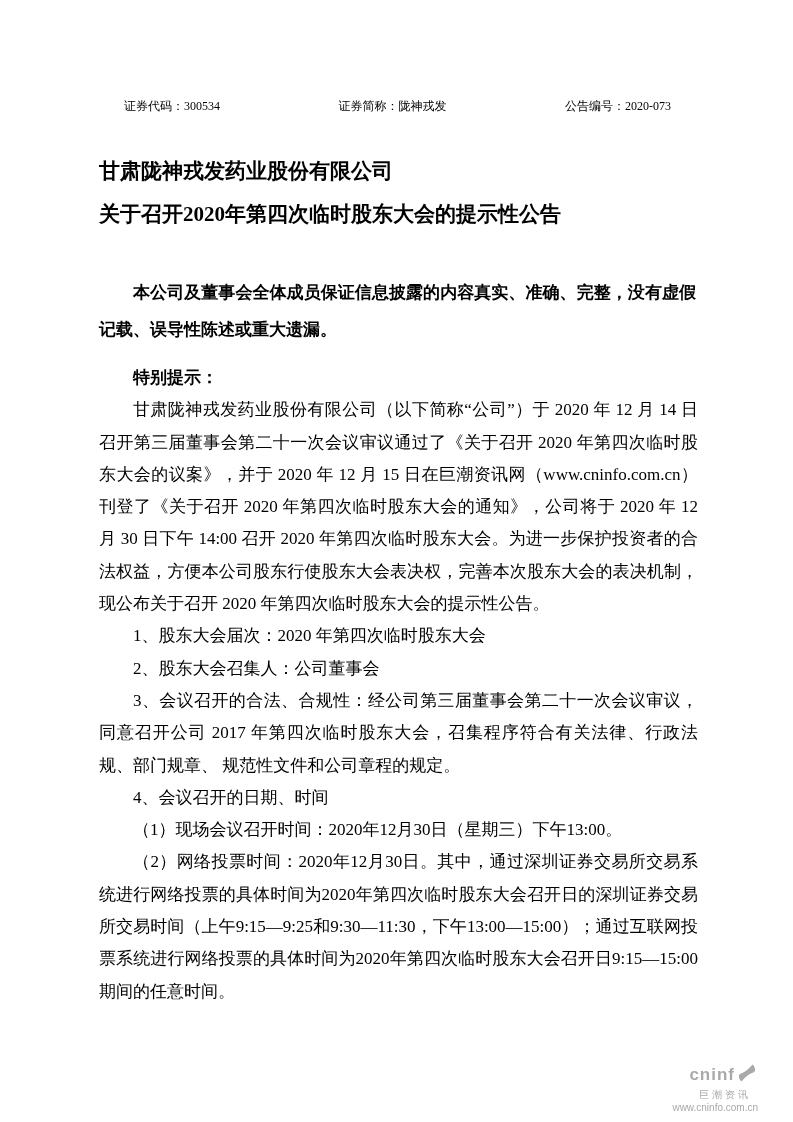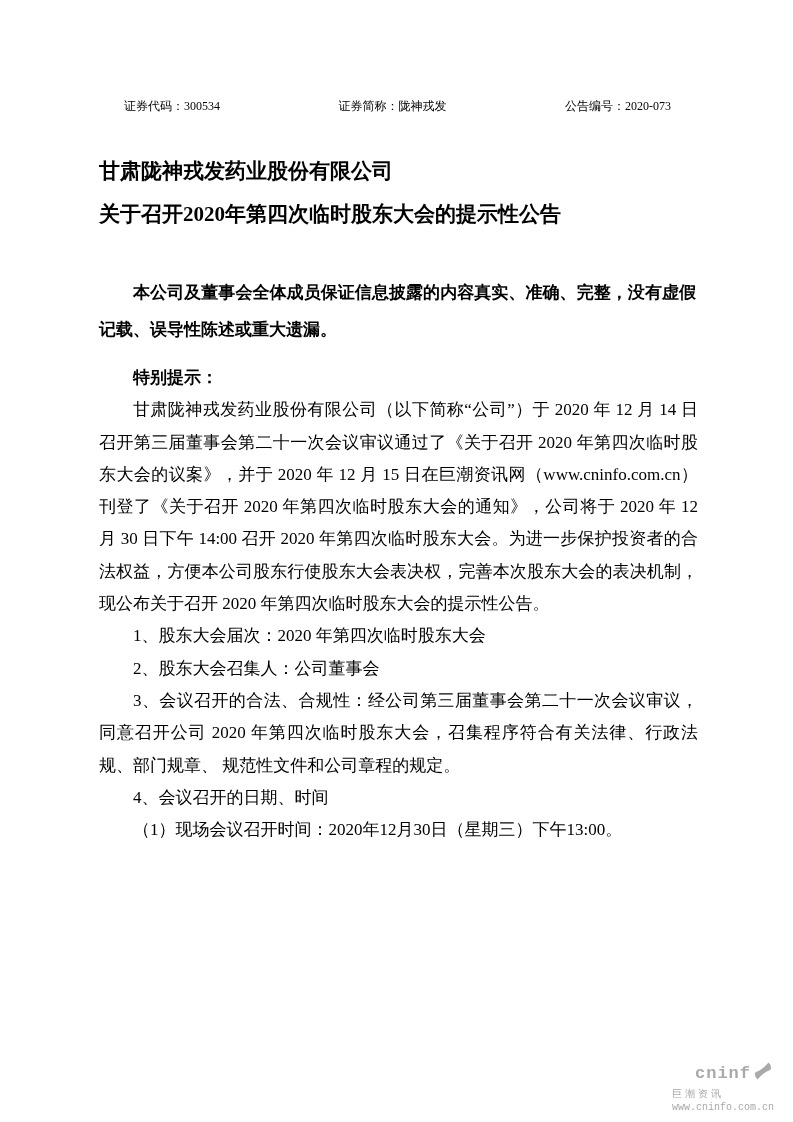--- a/index.html
+++ b/index.html
@@ -60,25 +60,25 @@
 
   .para {
     margin: 0;
     text-indent: 2em;
   }
 
   .bold { font-weight: 700; }
 
   .watermark {
     position: absolute;
-    right: 19px;
+    right: 35px;
     bottom: 9px;
-    text-align: left;
+    text-align: right;
     color: #a9a9a9;
-    font-family: Liberation Mono, monospace;
+    font-family: Liberation Sans, sans-serif;
     line-height: 1.1;
   }
   .wm-row {
     display: flex;
     align-items: center;
     justify-content: flex-end;
     gap: 1px;
   }
   .wm-logo-text {
     font-weight: 700;
@@ -112,23 +112,24 @@
     <div class="title title-subject">关于召开2020年第四次临时股东大会的提示性公告</div>
 
     <p class="statement">本公司及董事会全体成员保证信息披露的内容真实、准确、完整，没有虚假记载、误导性陈述或重大遗漏。</p>
 
     <div class="body-block">
       <p class="para bold">特别提示：</p>
       <p class="para">甘肃陇神戎发药业股份有限公司（以下简称“公司”）于 2020 年 12 月 14 日召开第三届董事会第二十一次会议审议通过了《关于召开 2020 年第四次临时股东大会的议案》，并于 2020 年 12 月 15 日在巨潮资讯网（www.cninfo.com.cn）刊登了《关于召开 2020 年第四次临时股东大会的通知》，公司将于 2020 年 12 月 30 日下午 14:00 召开 2020 年第四次临时股东大会。为进一步保护投资者的合法权益，方便本公司股东行使股东大会表决权，完善本次股东大会的表决机制，现公布关于召开 2020 年第四次临时股东大会的提示性公告。</p>
 
       <p class="para">1、股东大会届次：2020 年第四次临时股东大会</p>
       <p class="para">2、股东大会召集人：公司董事会</p>
-      <p class="para">3、会议召开的合法、合规性：经公司第三届董事会第二十一次会议审议，同意召开公司 2020 年第四次临时股东大会，召集程序符合有关法律、行政法规、部门规章、 规范性文件和公司章程的规定。</p>
+      <p class="para">3、会议召开的合法、合规性：经公司第三届董事会第二十一次会议审议，同意召开公司 2017 年第四次临时股东大会，召集程序符合有关法律、行政法规、部门规章、 规范性文件和公司章程的规定。</p>
       <p class="para">4、会议召开的日期、时间</p>
       <p class="para">（1）现场会议召开时间：2020年12月30日（星期三）下午13:00。</p>
+      <p class="para">（2）网络投票时间：2020年12月30日。其中，通过深圳证券交易所交易系统进行网络投票的具体时间为2020年第四次临时股东大会召开日的深圳证券交易所交易时间（上午9:15—9:25和9:30—11:30，下午13:00—15:00）；通过互联网投票系统进行网络投票的具体时间为2020年第四次临时股东大会召开日9:15—15:00期间的任意时间。</p>
     </div>
 
   </div>
 
   <div class="watermark">
     <div class="wm-row">
       <span class="wm-logo-text">cninf</span>
       <span>
         <svg width="22" height="22" viewBox="0 0 22 22" aria-hidden="true">
           <path d="M2.5,12.5 Q10,10.5 16.5,2.5 Q19.5,5 19,9 Q13,13 2.5,12.5 Z" fill="#a9a9a9"></path>

